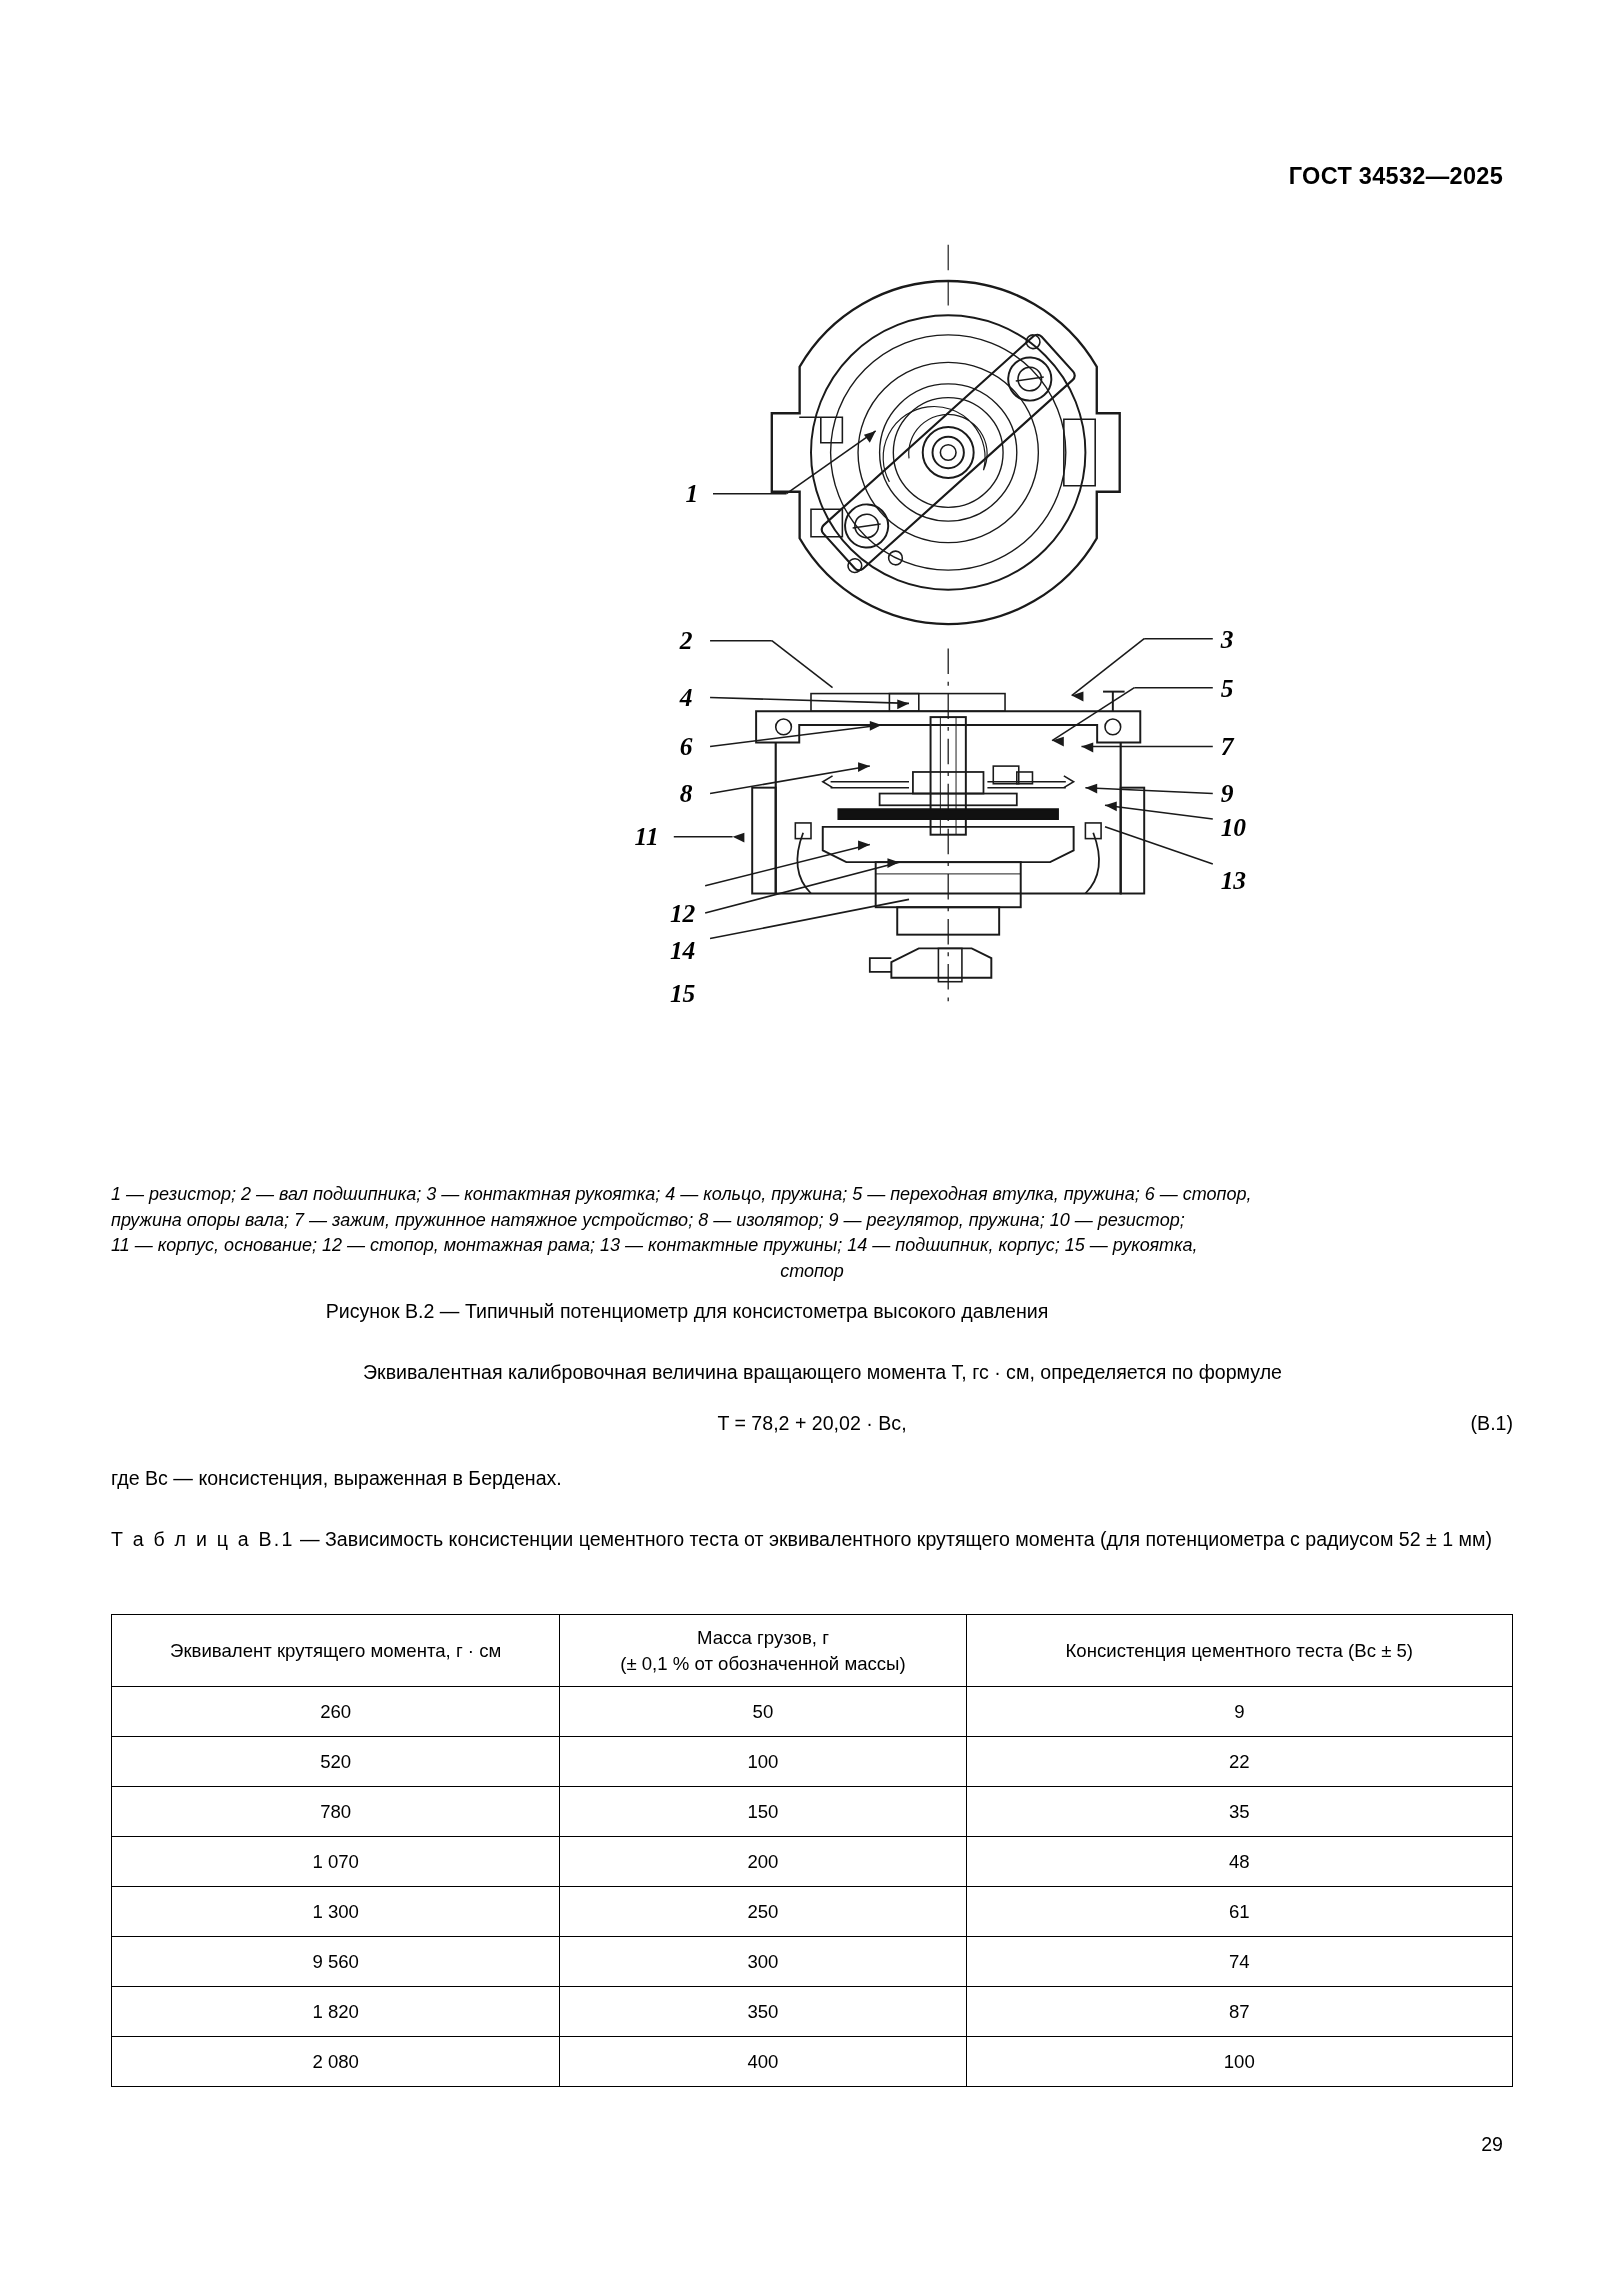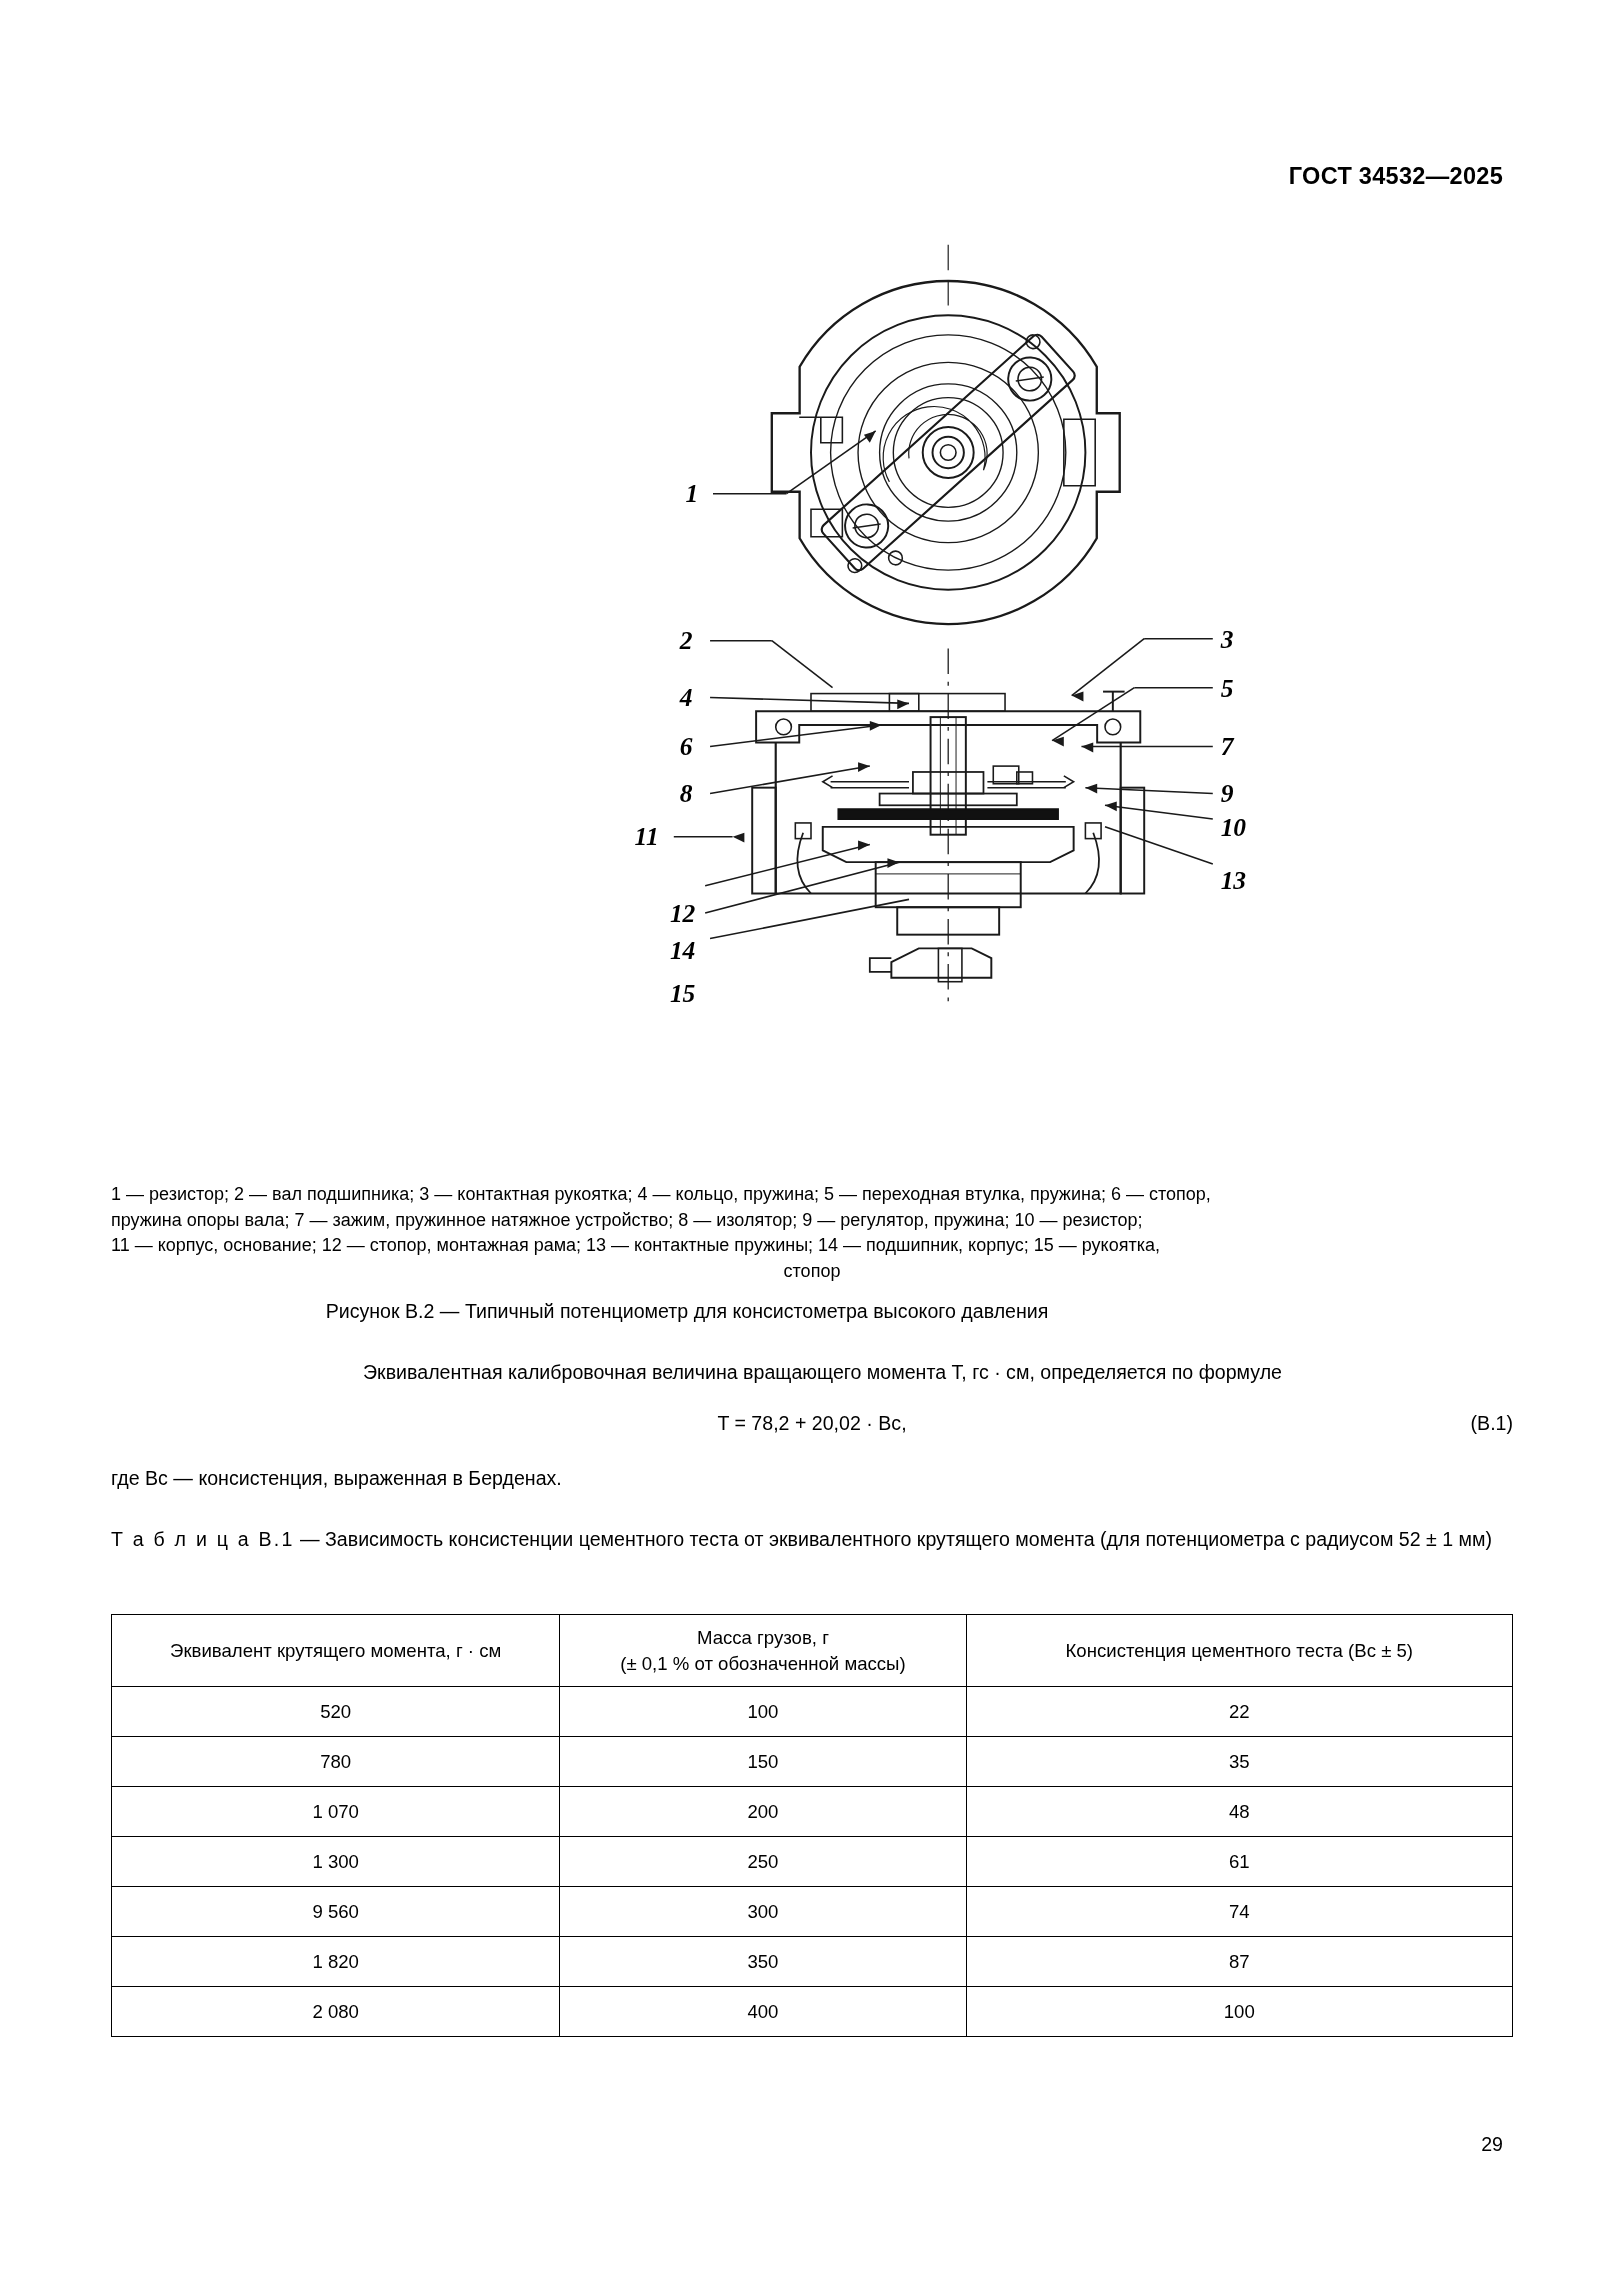--- a/index.html
+++ b/index.html
@@ -39,20 +39,21 @@
     margin: 0 auto;
   }
   .caption-parts {
     position: absolute;
     top: 1166px;
     left: 111px;
     width: 1402px;
     font-size: 18px;
     line-height: 1.42;
     text-align: justify;
+    font-style: italic;
   }
   .caption-parts .last-line {
     text-align: center;
   }
   .fig-title {
     position: absolute;
     top: 1284px;
     left: 0;
     width: 1374px;
     text-align: center;
@@ -320,20 +321,25 @@
         <th>Эквивалент крутящего момента, г · см</th>
         <th>
           <div>Масса грузов, г</div>
           <div>(± 0,1 % от обозначенной массы)</div>
         </th>
         <th>Консистенция цементного теста (Вс ± 5)</th>
       </tr>
     </thead>
     <tbody>
       <tr>
+        <td>260</td>
+        <td>50</td>
+        <td>9</td>
+      </tr>
+      <tr>
         <td>520</td>
         <td>100</td>
         <td>22</td>
       </tr>
       <tr>
         <td>780</td>
         <td>150</td>
         <td>35</td>
       </tr>
       <tr>

